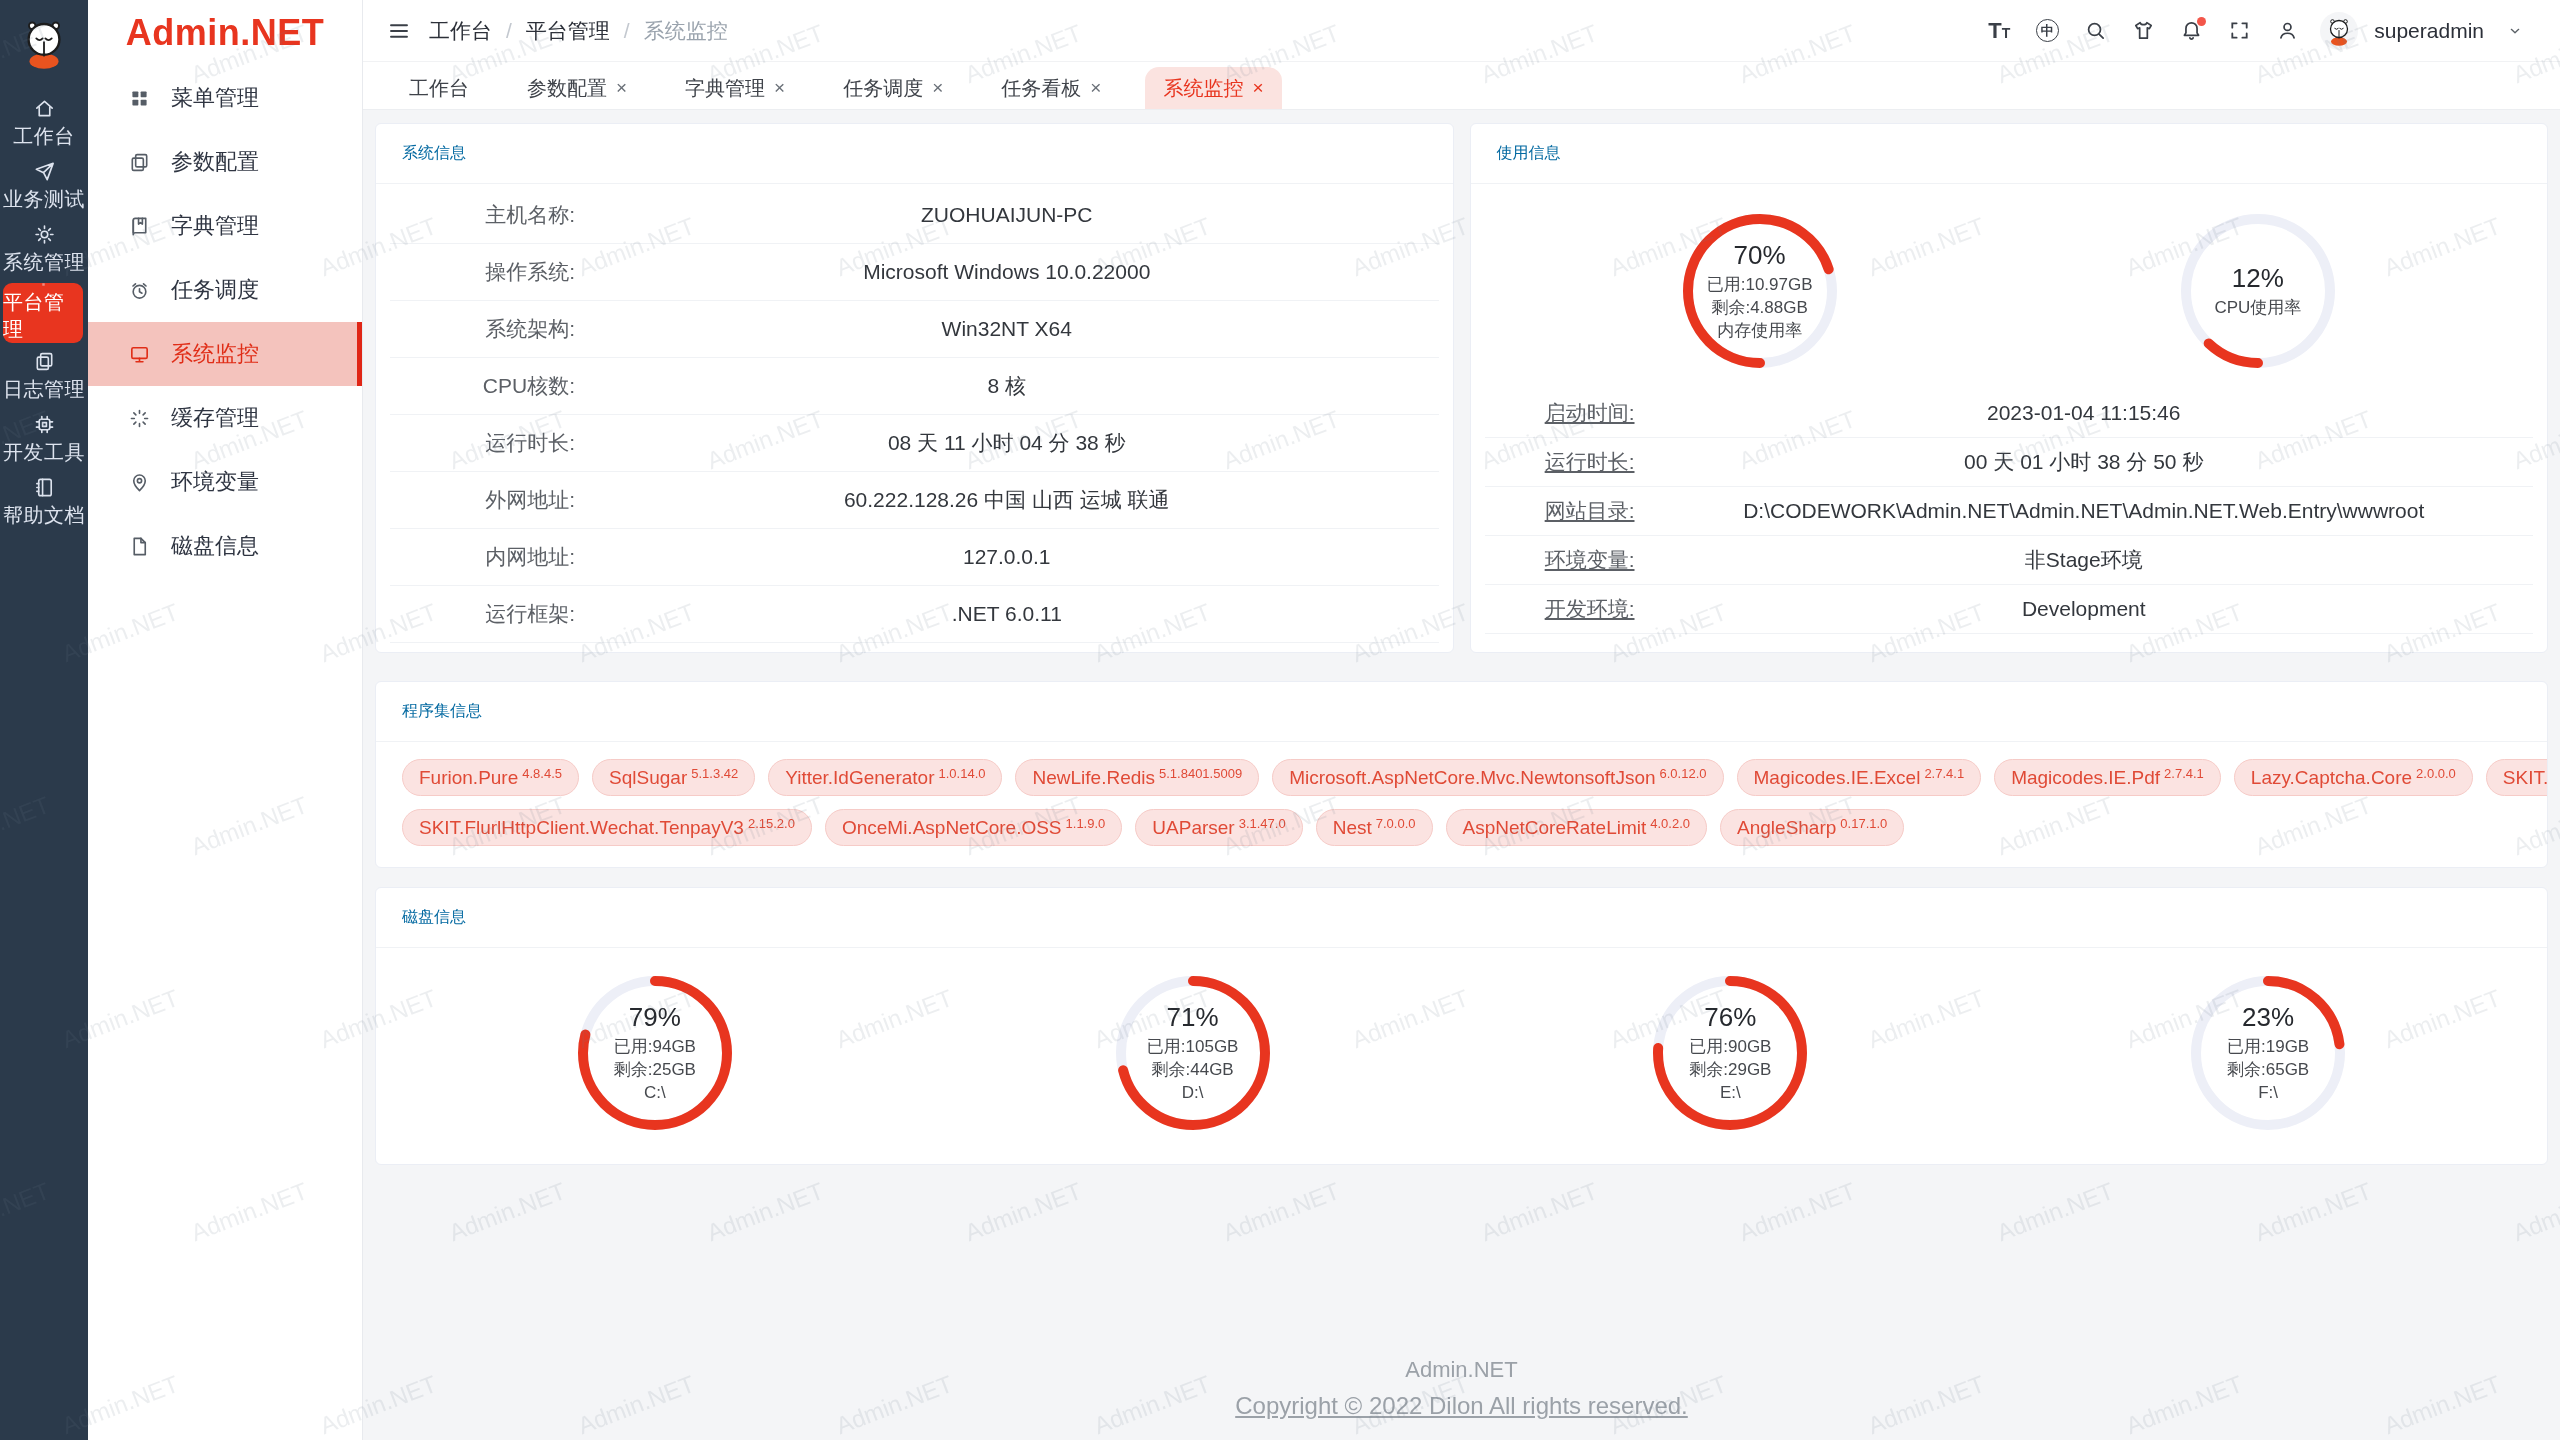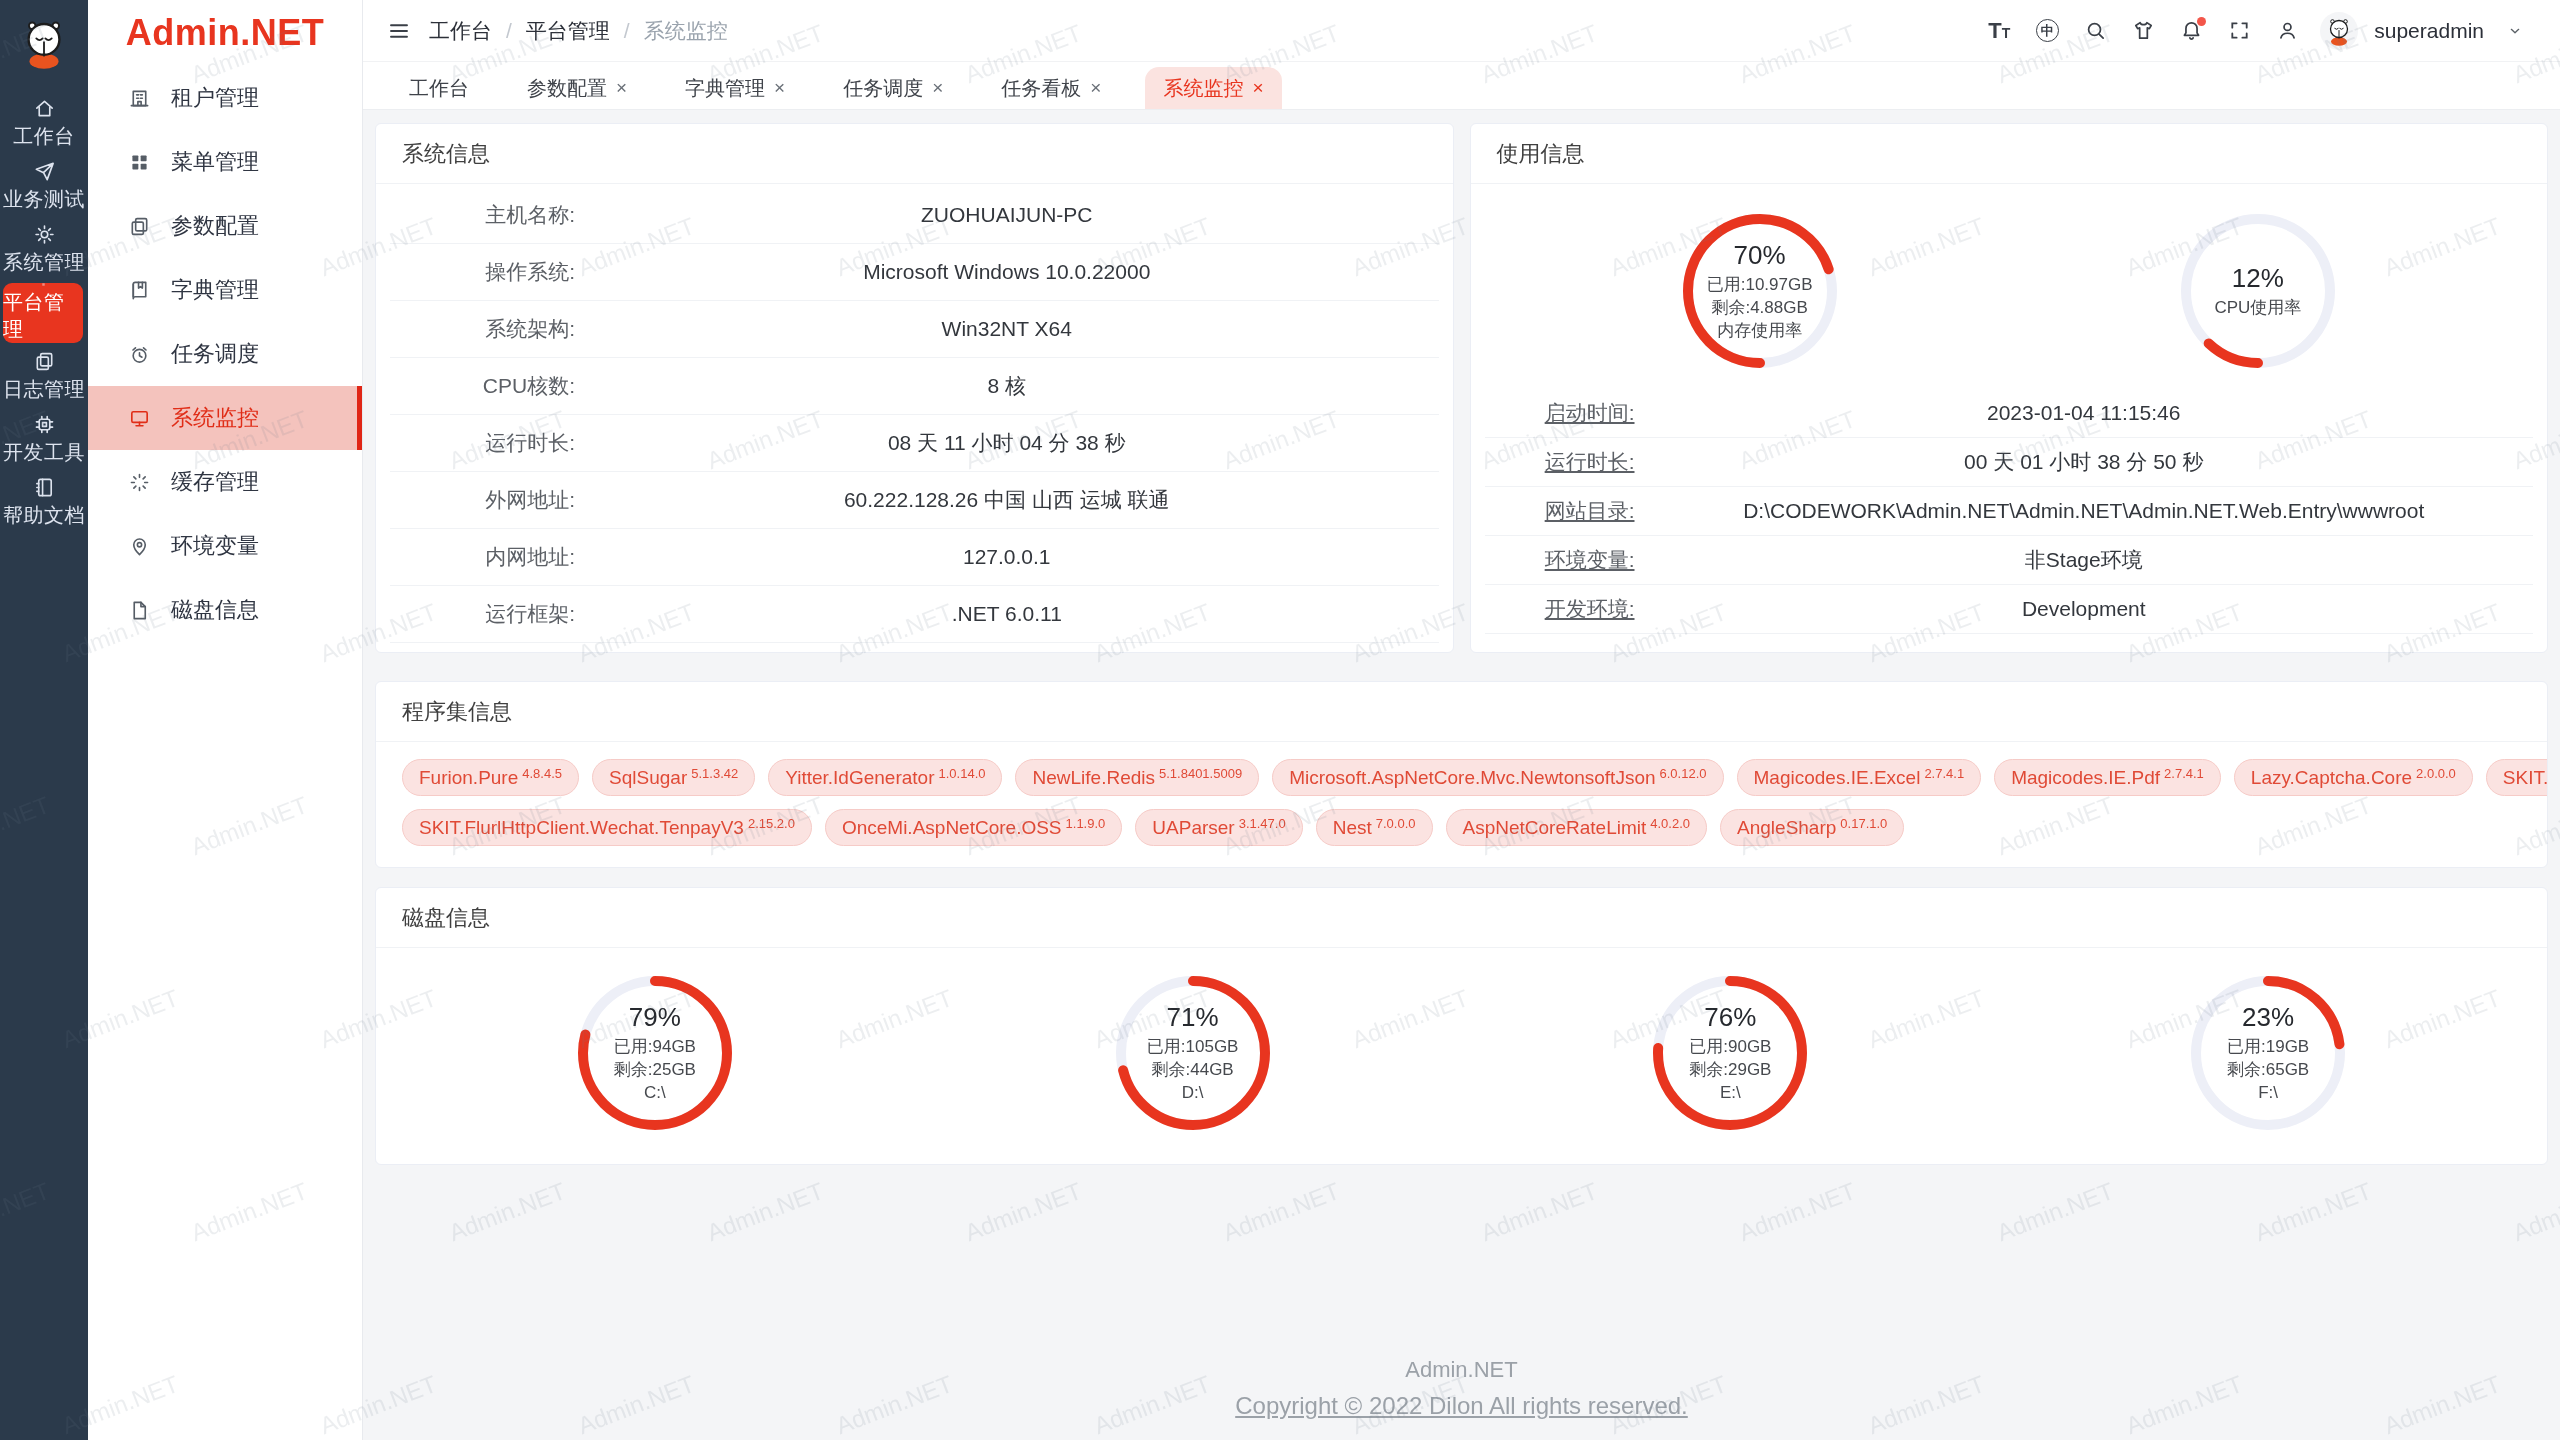--- a/index.html
+++ b/index.html
@@ -51,21 +51,21 @@
   .tabsbar { height:48px; background:#fff; display:flex; align-items:flex-end; padding-left:32px; gap:30px; border-bottom:1px solid #eceef1; flex:none; }
   .tab { height:42px; display:inline-flex; align-items:center; gap:9px; padding:0 14px; font-size:20px; color:#3f434a; cursor:pointer; }
   .tab .x { font-size:19px; color:#6a7078; }
   .tab.active { background:#fbe3e0; border-radius:14px 14px 0 0; color:var(--accent); padding:0 18px; }
   .tab.active .x { color:var(--accent); }
 
   
   .content { flex:1; background:#f4f5f7; padding:13px 12px 0; display:flex; flex-direction:column; overflow:hidden; }
   .cards-row { display:flex; gap:16px; }
   .card { background:#fff; border:1px solid #ebeef5; border-radius:6px; overflow:hidden; }
-  .card-head { height:60px; display:flex; align-items:center; padding:0 26px; border-bottom:1px solid var(--hairline); font-size:22px; color:#404040; flex:none;text-align:right; }
+  .card-head { height:60px; display:flex; align-items:center; padding:0 26px; border-bottom:1px solid var(--hairline); font-size:16px; color:#0369a1; flex:none;text-align:right; }
   .card-sys, .card-usage { flex:1; height:530px; display:flex; flex-direction:column; }
   .rows { padding:3px 14px 0; }
   .info-row { display:flex; align-items:center; border-bottom:1px solid var(--hairline); }
   .card-sys .info-row { height:57px; }
   .card-usage .info-row { height:49px; }
   .info-label { width:185px; text-align:right; font-size:21px; color:#5c6066; flex:none; }
   .card-usage .info-label { width:150px;text-decoration:underline; }
   .info-value { flex:1; text-align:center; font-size:21px; color:#33373d; white-space:nowrap; }
 
   .gauge-zone { display:flex; justify-content:space-around; align-items:center; padding:22px 40px 10px; }
@@ -161,27 +161,20 @@
             <path d="M10 3.5v17M4 8h2M4 12h2M4 16h2"></path>
           </svg>
           <span class="rlabel">帮助文档</span>
         </div>
       </div>
   </nav>
 
   <nav class="sidebar">
     <div class="side-logo">Admin.NET</div>
     <div id="side-items">
-        <div class="side-item">
-          <svg viewBox="0 0 24 24" fill="none" stroke="currentColor" stroke-width="1.7" stroke-linecap="round" stroke-linejoin="round">
-            <rect x="5.5" y="4.5" width="13" height="15"></rect>
-            <path d="M3.5 19.5h17M9 8.2h2M13 8.2h2M9 11.7h2M13 11.7h2M10.3 19.5v-4.2h3.4v4.2"></path>
-          </svg>
-          <span>租户管理</span>
-        </div>
         <div class="side-item">
           <svg viewBox="0 0 24 24" fill="none" stroke="currentColor" stroke-width="1.7" stroke-linecap="round" stroke-linejoin="round">
             <g fill="currentColor" stroke="none">
               <rect x="4.6" y="4.6" width="6.2" height="6.2" rx="0.8"></rect>
               <rect x="13.2" y="4.6" width="6.2" height="6.2" rx="0.8"></rect>
               <rect x="4.6" y="13.2" width="6.2" height="6.2" rx="0.8"></rect>
               <rect x="13.2" y="13.2" width="6.2" height="6.2" rx="0.8"></rect>
             </g>
           </svg>
           <span>菜单管理</span>

